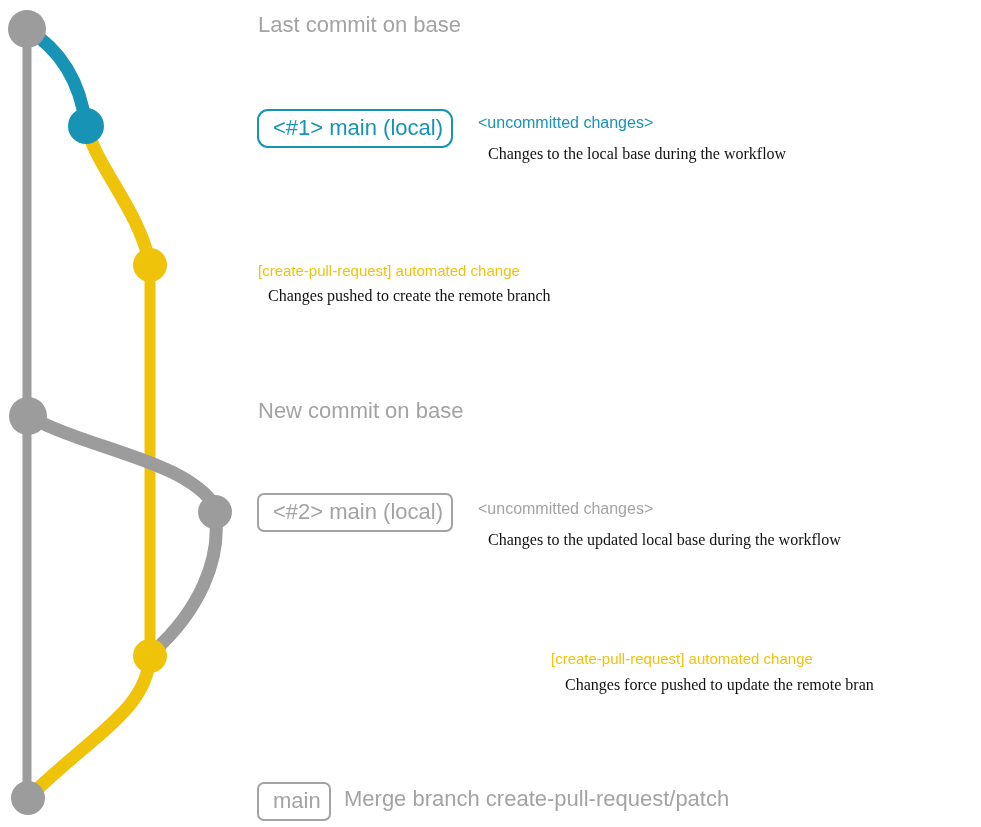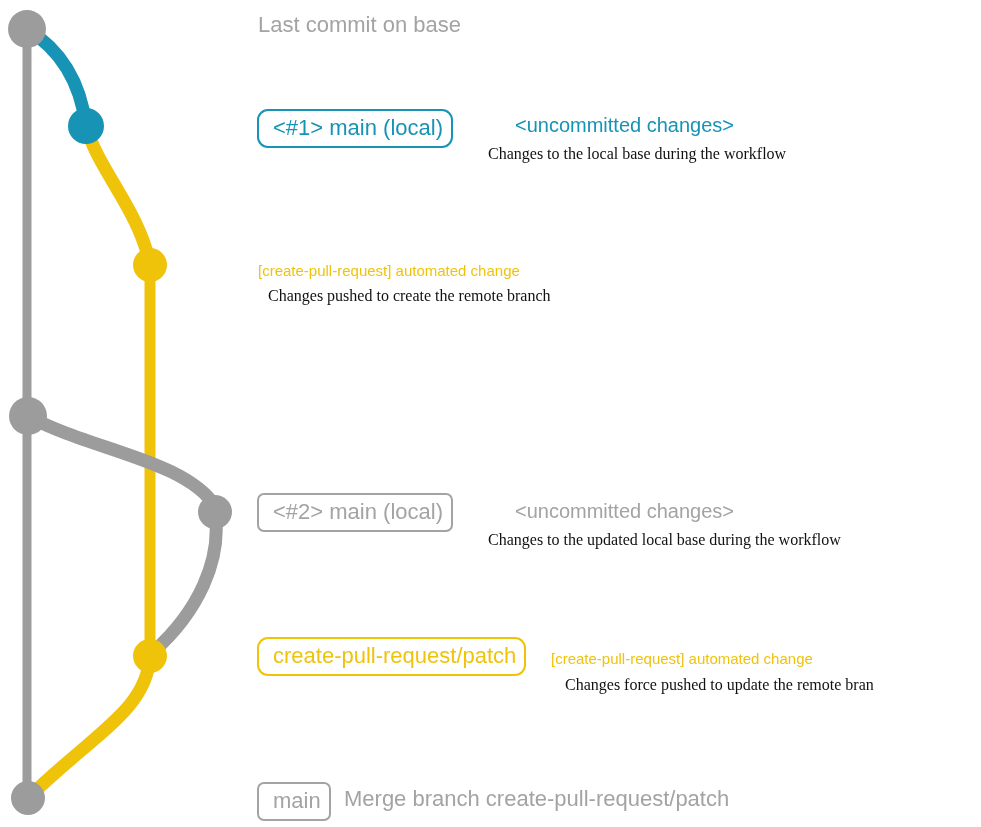--- a/index.html
+++ b/index.html
@@ -24,21 +24,21 @@
     border: 2px solid;
     border-radius: 11px;
     padding: 4px 8px 6px 14px;
     font-size: 22px;
     background: #ffffff;
   }
   .badge.teal  { color: var(--color-teal, #1793b5); border-color: var(--color-teal, #1793b5); }
   .badge.gray  { color: var(--color-gray-text, #a3a3a3); border-color: var(--color-gray-text, #a3a3a3); border-radius: 7px; }
   .badge.gold  { color: var(--color-gold, #f0c30b); border-color: var(--color-gold, #f0c30b); }
 
-  .status-text { font-size: 20px; margin-left: 37px; }
+  .status-text { font-size: 16px; }
   .status-text.teal { color: var(--color-teal, #1793b5); }
   .status-text.gray { color: var(--color-gray-text, #a3a3a3); }
 
   .gold-label { font-size: 15px; color: var(--color-gold, #f0c30b); margin-top: 6px; }
 
   .serif-caption {
     font-family: "Liberation Serif", serif;
     font-size: 16px;
     color: #111111;
   }
@@ -83,25 +83,25 @@
 
   <div class="abs gray-heading" style="left:258px; top:12px;">Last commit on base</div>
 
   <div class="abs badge teal" style="left:257px; top:109px;">&lt;#1&gt; main (local)</div>
   <div class="abs status-text teal" style="left:478px; top:114px;">&lt;uncommitted changes&gt;</div>
   <div class="abs serif-caption" style="left:488px; top:145px;">Changes to the local base during the workflow</div>
 
   <div class="abs gold-label" style="left:258px; top:256px;">[create-pull-request] automated change</div>
   <div class="abs serif-caption" style="left:268px; top:287px;">Changes pushed to create the remote branch</div>
 
+  <div class="abs gray-heading" style="left:258px; top:398px;">New commit on base</div>
 
   <div class="abs badge gray" style="left:257px; top:493px;">&lt;#2&gt; main (local)</div>
   <div class="abs status-text gray" style="left:478px; top:500px;">&lt;uncommitted changes&gt;</div>
   <div class="abs serif-caption" style="left:488px; top:531px;">Changes to the updated local base during the workflow</div>
 
-  <div class="abs badge gold" style="left:257px; top:637px;">create-pull-request/patch</div>
   <div class="abs gold-label" style="left:551px; top:644px;">[create-pull-request] automated change</div>
   <div class="abs serif-caption" style="left:565px; top:676px;">Changes force pushed to update the remote branch</div>
 
   <div class="abs badge gray" style="left:257px; top:782px;">main</div>
   <div class="abs gray-heading" style="left:344px; top:786px;">Merge branch create-pull-request/patch</div>
 
 </div>
 
 </body></html>

